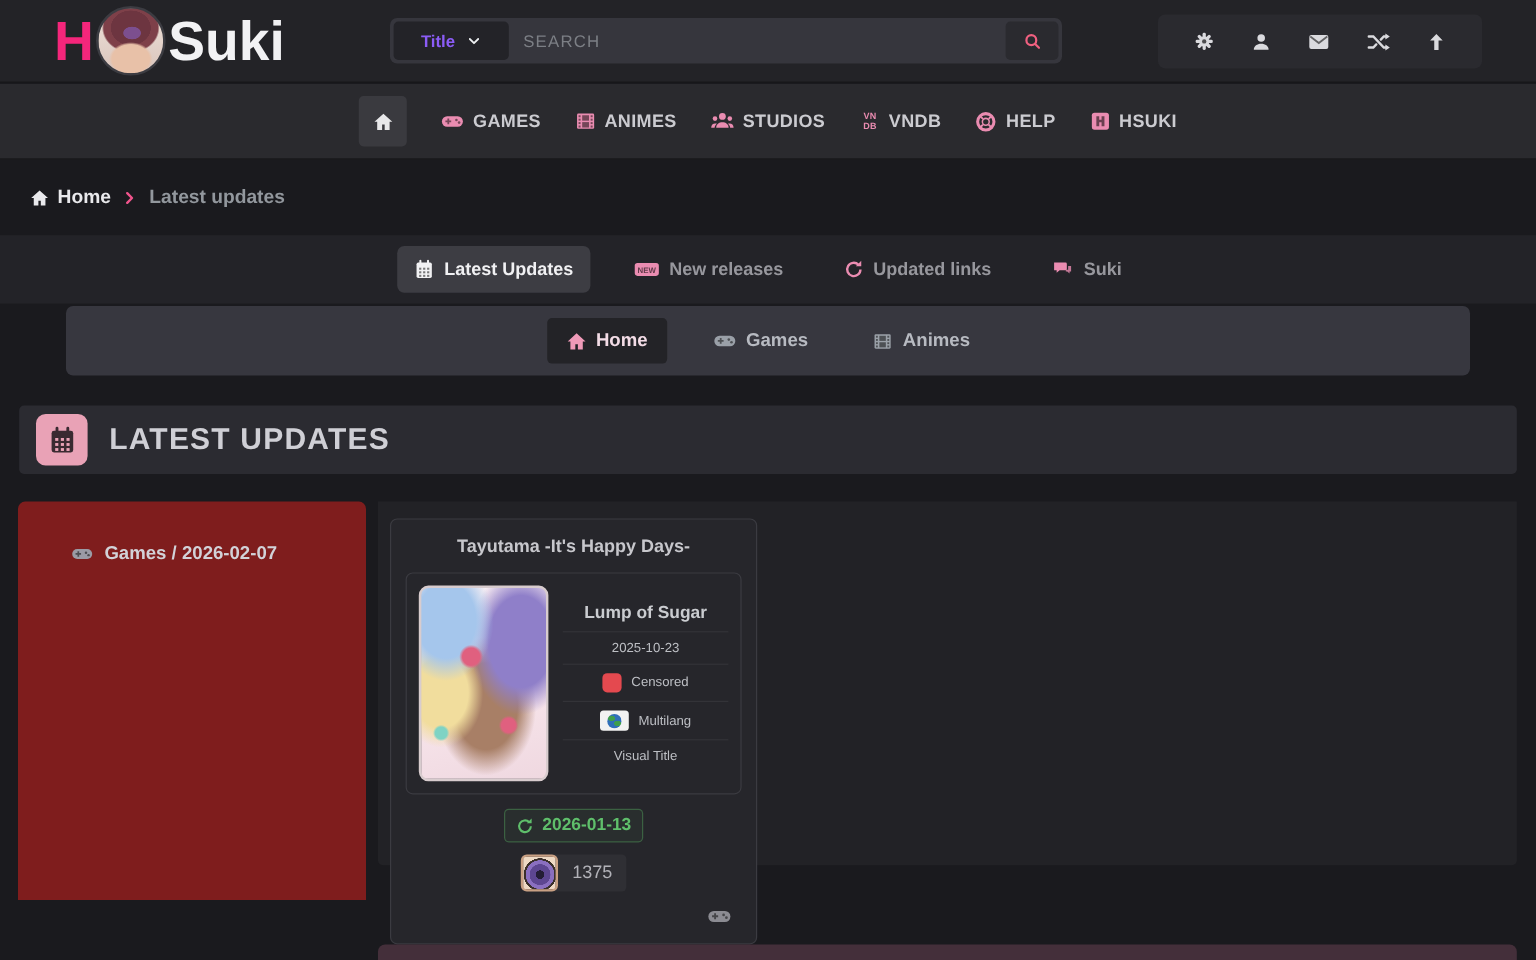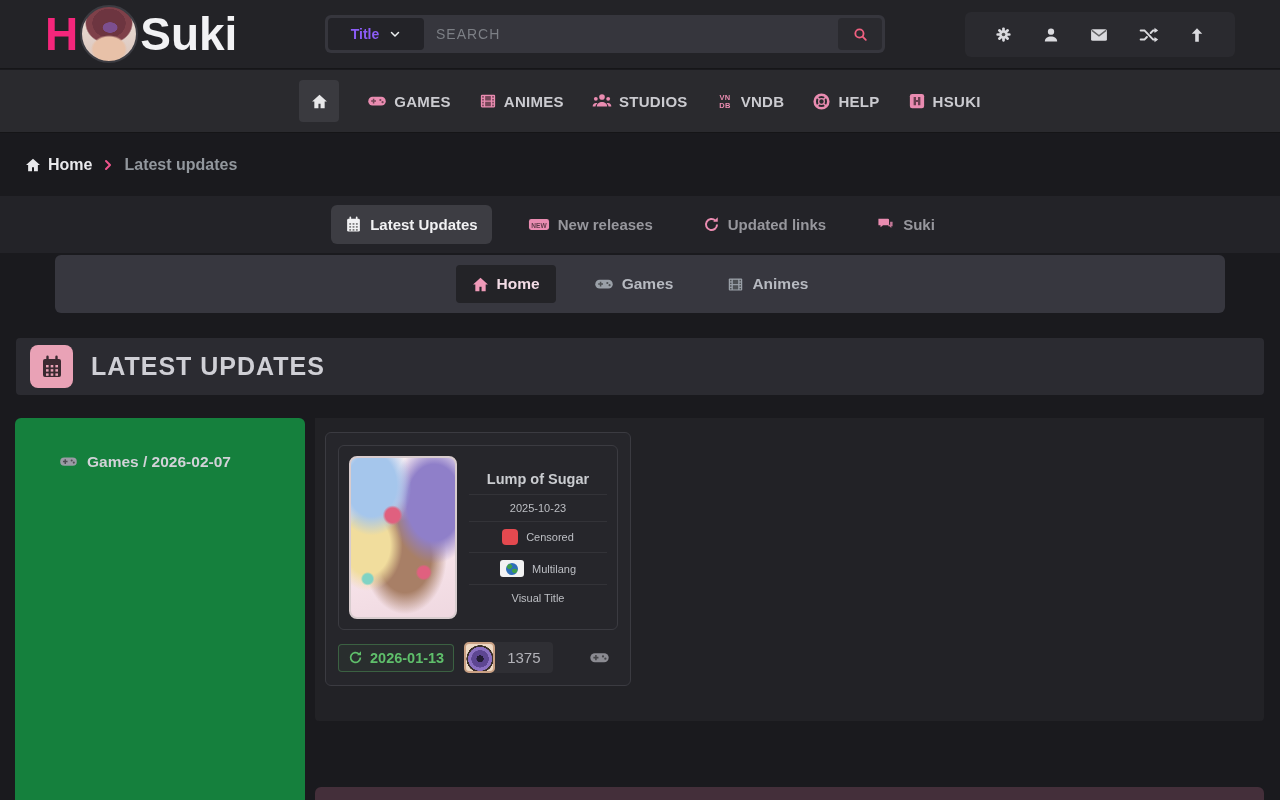--- a/index.html
+++ b/index.html
@@ -60,21 +60,21 @@
   .subtab.active { background:#232327; }
   .subtab.active span { color:#f3dce6; }
   .subtab.active .sico { color:#ef9ab8; }
 
   
   .band { position:absolute; left:16px; top:338px; width:1248px; height:57px; background:#2b2b31; border-radius:4px; display:flex; align-items:center; padding:0 14px; gap:18px; }
   .band .calbox { width:43px; height:43px; background:#e9a2b6; border-radius:8px; display:flex; align-items:center; justify-content:center; color:#3a2a31; --hole:#e9a2b6; }
   .band h1 { color:#cfcfd5; font-size:25px; font-weight:bold; letter-spacing:1px; }
 
   
-  .sidebar { position:absolute; left:15px; top:418px; width:290px; height:382px; background:#15803d; border-radius:6px 6px 0 0;text-align:right; }
+  .sidebar { position:absolute; left:15px; top:418px; width:290px; height:332px; background:#7f1d1d; border-radius:6px 6px 0 0;text-align:right; }
   .side-group { display:flex; align-items:center; gap:9px; padding:34px 0 0 44px; cursor:pointer; }
   .side-group .gico { color:#9b9ba5; display:flex; }
   .side-group span { color:#d2d2d8; font-size:15.5px; font-weight:bold; }
 
   .main { position:absolute; left:315px; top:418px; width:949px; }
   .panel-head { height:48px; background:#3f3b4b; border-radius:6px 6px 0 0; display:flex; align-items:center; gap:14px; padding:0 7px; }
   .panel-head .hbox { width:35px; height:35px; background:#968da3; border-radius:7px; display:flex; align-items:center; justify-content:center; color:#2c2733; }
   .panel-head h2 { color:#d7d2e3; font-size:17.5px; font-weight:bold; letter-spacing:.6px; }
   .panel-body { height:303px; background:#222226; border-radius:0 0 4px 4px; padding:14px 10px; }
 
@@ -96,21 +96,21 @@
   .drow + .drow { border-top:1px solid #333338; }
   .drow .studio { color:#caccd0; font-size:14.5px; font-weight:bold; }
   .drow .plain { color:#bdbfc4; font-size:11px; }
   .flag { width:24px; height:17px; background:#f2f2f2; border-radius:3px; display:flex; align-items:center; justify-content:center; }
   .globe { width:12px; height:12px; border-radius:50%;
     background: radial-gradient(5px 4px at 30% 30%, #3f9e4d 0 55%, transparent 60%),
                 radial-gradient(5px 4px at 72% 65%, #3f9e4d 0 55%, transparent 60%),
                 #2f6fb8; }
   .censor-sq { width:16px; height:16px; background:#e4494f; border-radius:4px; }
 
-  .card-foot { display:flex; align-items:center; margin-top:12px; gap:10px; }
+  .card-foot { display:flex; align-items:center; margin-top:12px; gap:10px;flex-direction:column; }
   .upd-badge { display:flex; align-items:center; gap:7px; background:rgba(95,191,107,.06); border:1px solid rgba(95,191,107,.35); border-radius:4px; padding:5px 9px; cursor:pointer; }
   .upd-badge .rico { color:#5fbf6b; display:flex; }
   .upd-badge span { color:#5fbf6b; font-size:14.5px; font-weight:bold; }
   .views-badge { display:flex; align-items:center; background:#2f2f34; border-radius:4px; cursor:pointer; }
   .views-thumb { width:31px; height:31px; border-radius:5px; border:2px solid #c9a083;
     background: radial-gradient(circle at 52% 55%, #241d36 0 17%, #5d4691 18% 42%, #8a6fc0 43% 58%, #3a2f2a 59% 66%, #eed9c4 67%); }
   .views-badge span { color:#b2b2b8; font-size:15px; padding:0 12px; }
   .foot-gamepad { margin-left:auto; margin-right:8px; color:#8b8b92; display:flex; }
 
   .strip { position:absolute; left:315px; top:787px; width:949px; height:13px; background:#442f3a; border-radius:6px 6px 0 0; }
@@ -412,20 +412,21 @@
           </svg>
         </span>
       <span>Games / 2026-02-07</span>
     </a>
   </aside>
 
   <section class="main">
     <div class="panel-body">
 
       <article class="card">
+        <div class="card-title">Tayutama -It's Happy Days-</div>
         <div class="card-inner">
           <div class="cover"></div>
           <div class="details">
             <div class="drow">
                 <span class="studio">Lump of Sugar</span>
               </div>
             <div class="drow">
                 <span class="plain">2025-10-23</span>
               </div>
             <div class="drow">

